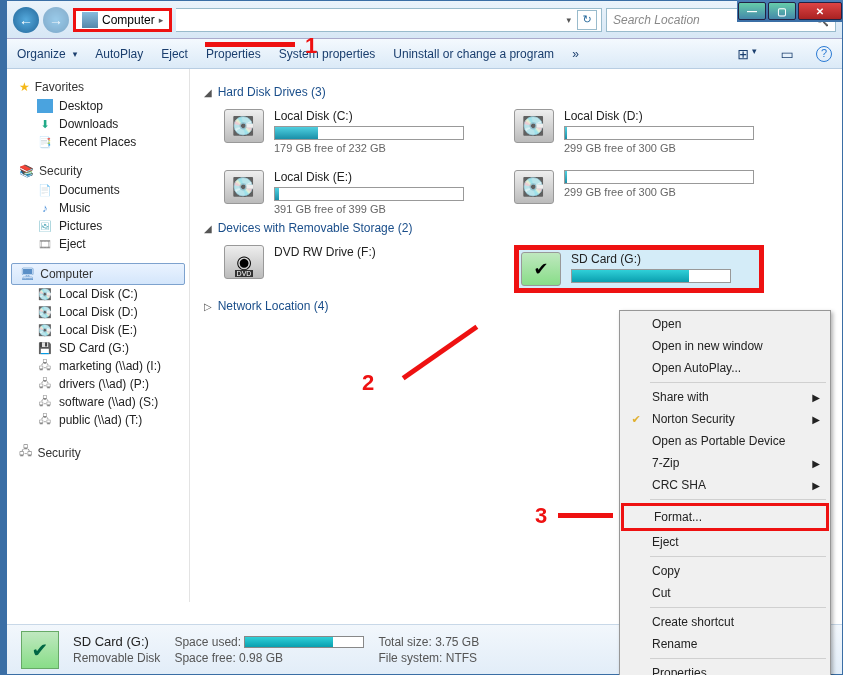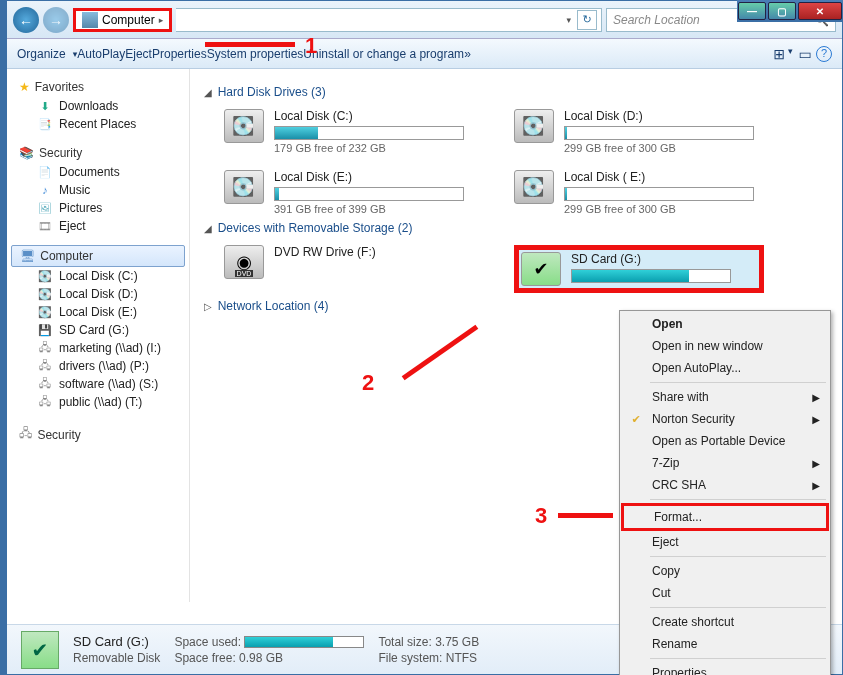--- a/index.html
+++ b/index.html
@@ -14,21 +14,21 @@
 .nav-btn { width: 26px; height: 26px; border-radius: 50%; background: radial-gradient(#5ad,#269); display: flex; align-items: center; justify-content: center; color: #fff; font-size: 14px; cursor: default; }
 .nav-fwd { opacity: .5; }
 .breadcrumb { flex: 0 0 auto; display: flex; align-items: center; height: 24px; border: 3px solid #e11; background: #fff; padding: 0 6px; gap: 4px; }
 .bc-icon { width: 16px; height: 16px; background: linear-gradient(#8bd,#58a); }
 .bc-drop { font-size: 9px; color: #555; }
 .addr-rest { flex: 1; height: 24px; background: #fff; border: 1px solid #9bc; border-left: none; display: flex; align-items: center; justify-content: flex-end; padding-right: 4px; gap: 6px; }
 .refresh-btn { width: 20px; height: 20px; border: 1px solid #9bc; display: flex; align-items: center; justify-content: center; color: #269; font-size: 11px; }
 .searchbox { width: 230px; height: 24px; border: 1px solid #9bc; background: #fff; display: flex; align-items: center; padding: 0 6px; color: #888; font-style: italic; }
 .searchbox .mag { margin-left: auto; color: #269; font-style: normal; }
 
-.toolbar { height: 30px; background: linear-gradient(#f4f9fe,#dbeaf7); border-bottom: 1px solid #b8cde2; display: flex; align-items: center; padding: 0 10px; color: #1a3e6e; }
+.toolbar { height: 30px; background: linear-gradient(#f4f9fe,#dbeaf7); border-bottom: 1px solid #b8cde2; display: flex; align-items: center; padding: 0 10px; gap: 18px; color: #1a3e6e; }
 .toolbar .item { display: flex; align-items: center; gap: 4px; cursor: default; }
 .toolbar .drop::after { content: "▾"; font-size: 9px; margin-left: 3px; }
 .toolbar .spacer { flex: 1; }
 .toolbar .iconbtn { width: 22px; display: flex; justify-content: center; color: #1a3e6e; font-size: 14px; }
 
 .body { display: flex; height: 533px; }
 .sidebar { width: 183px; background: #fff; border-right: 1px solid #e3e3e3; padding: 8px 4px; overflow: hidden; }
 .sb-group { margin-bottom: 10px; }
 .sb-head { display: flex; align-items: center; gap: 5px; padding: 3px 8px; color: #333; }
 .sb-head .star { color: #f5b817; }
@@ -60,21 +60,21 @@
 .bar { width: 190px; height: 14px; border: 1px solid #999; background: #fff; position: relative; margin-bottom: 2px; }
 .bar-fill { height: 100%; background: linear-gradient(#4fd0e0,#1a8fa8); }
 .drive-free { color: #666; font-size: 11px; }
 
 .sd-highlight { border: 5px solid #e11; padding: 2px; background: #d4ecf8; width: 250px; }
 .sd-highlight .drive-icon { background: linear-gradient(#bfe8bf,#8d8); }
 .sd-highlight .bar-fill { background: linear-gradient(#2fd0d8,#0a9faf); }
 
 .context-menu { position: absolute; left: 619px; top: 310px; width: 212px; background: #f0f0f0; border: 1px solid #979797; box-shadow: 2px 2px 4px rgba(0,0,0,.3); padding: 2px; z-index: 50; }
 .cm-item { padding: 4px 18px 4px 30px; color: #222; display: flex; align-items: center; position: relative; cursor: default; font-size: 12px; }
-.cm-item.bold { font-weight: bold; }
+.cm-item.bold { font-weight: normal; }
 .cm-item .sub { position: absolute; right: 8px; font-size: 10px; }
 .cm-sep { height: 1px; background: #d0d0d0; margin: 3px 2px 3px 28px; }
 .cm-icon { position: absolute; left: 6px; width: 16px; height: 16px; display: flex; align-items: center; justify-content: center; font-size: 11px; }
 .cm-format { border: 3px solid #e11; margin: 0 -1px; }
 
 .annot { position: absolute; color: #e11; font-weight: bold; font-size: 22px; z-index: 40; pointer-events: none; }
 .arrow-line { position: absolute; background: #e11; height: 5px; z-index: 39; pointer-events: none; }
 .arrow-diag { position: absolute; width: 90px; height: 5px; background: #e11; transform: rotate(-35deg); z-index: 39; pointer-events: none; }
 
 .statusbar { position: absolute; bottom: 0; left: 0; right: 0; height: 50px; background: linear-gradient(#f2f7fc,#e2edf8); border-top: 1px solid #c8d8e8; display: flex; align-items: center; padding: 4px 14px; gap: 14px; }
@@ -127,20 +127,24 @@
   </div>
 
   <div class="body">
     <div class="sidebar">
       <div class="sb-group">
         <div class="sb-head">
             <span class="star">★</span>
             <span>Favorites</span>
           </div>
         <div class="sb-item">
+            <span class="ico ico-desktop"></span>
+            <span>Desktop</span>
+          </div>
+        <div class="sb-item">
             <span class="ico ico-dl">⬇</span>
             <span>Downloads</span>
           </div>
         <div class="sb-item">
             <span class="ico ico-recent">📑</span>
             <span>Recent Places</span>
           </div>
       </div>
       <div class="sb-group">
         <div class="sb-head">
@@ -242,21 +246,20 @@
             <div class="drive-name">Local Disk (E:)</div>
             <div class="bar">
                 <div class="bar-fill" style="width:2%"></div>
               </div>
             <div class="drive-free">391 GB free of 399 GB</div>
           </div>
         </div>
         <div class="drive">
           <div class="drive-icon">💽</div>
           <div class="drive-info">
-            <div class="drive-name">Local Disk ( E:)</div>
             <div class="bar">
                 <div class="bar-fill" style="width:1%"></div>
               </div>
             <div class="drive-free">299 GB free of 300 GB</div>
           </div>
         </div>
       </div>
 
       <div class="section-head">
           <span class="arrow">◢</span>

